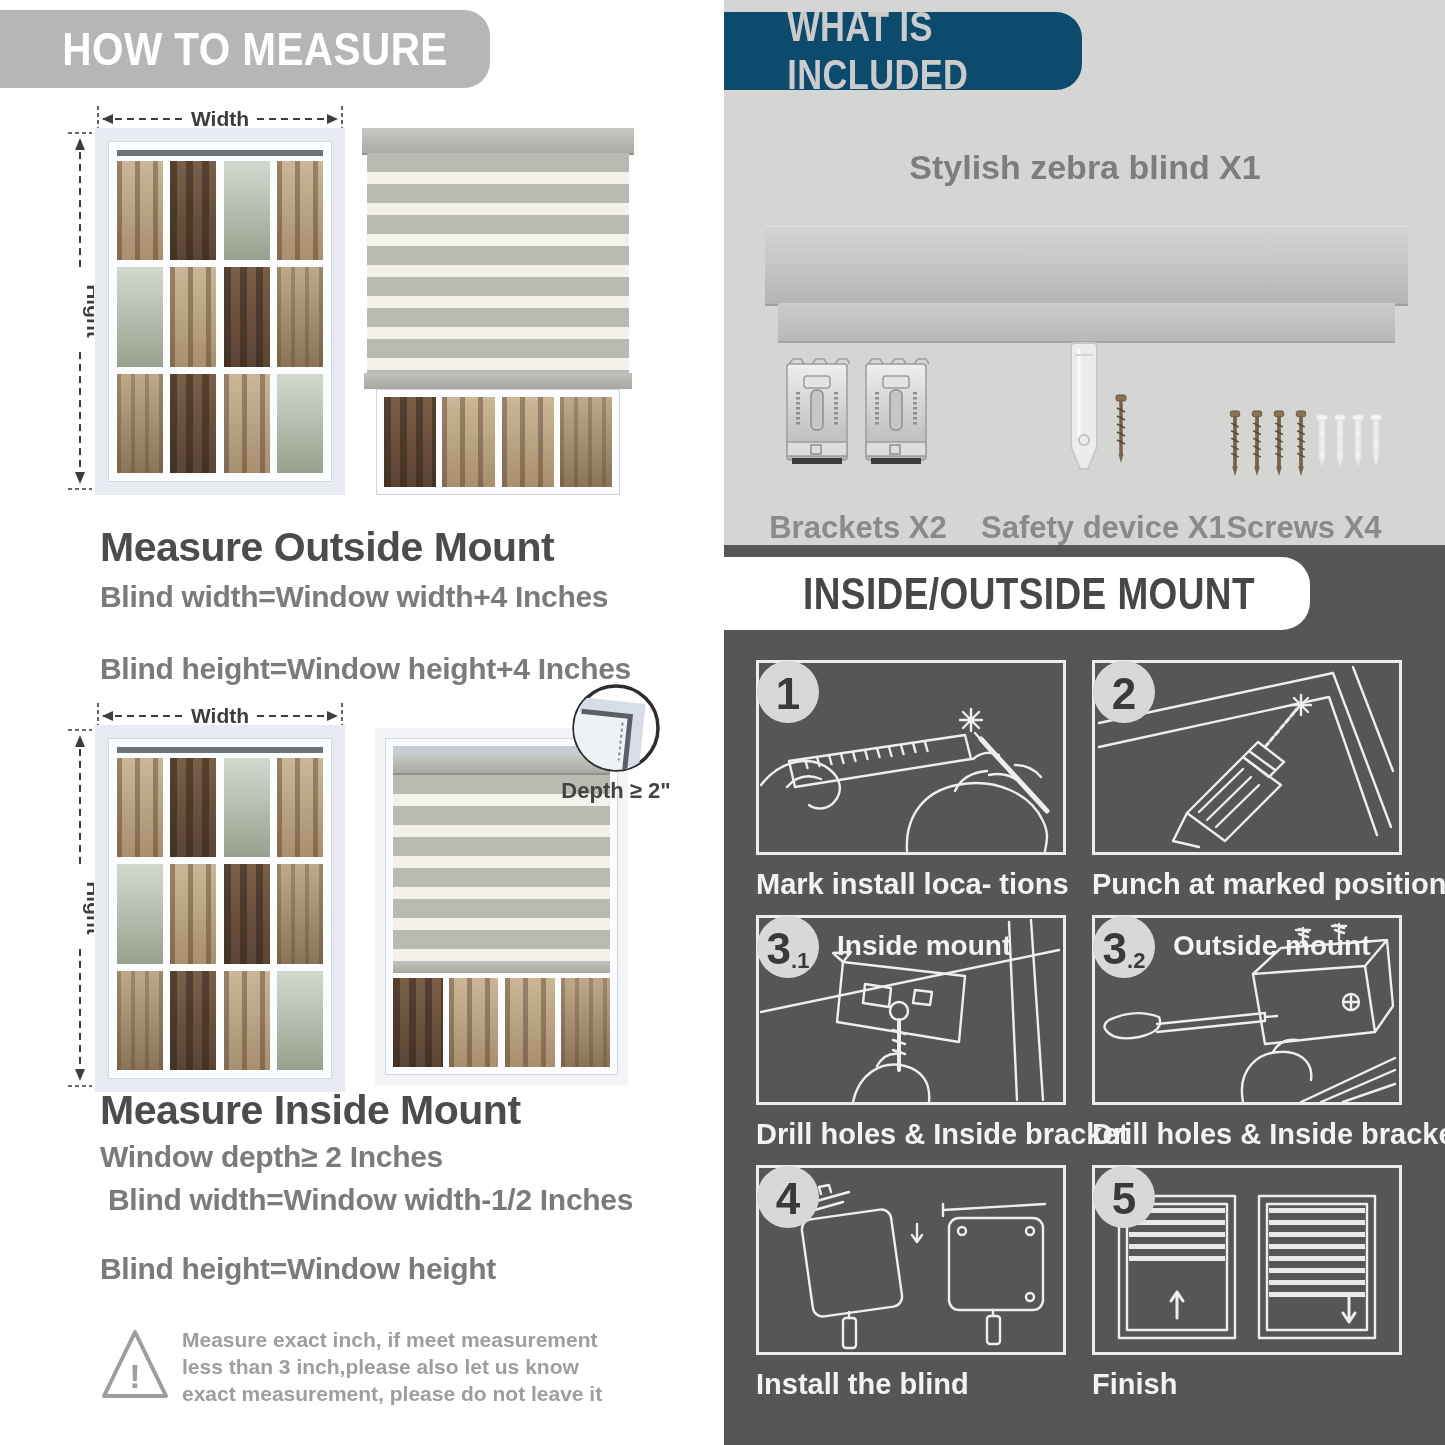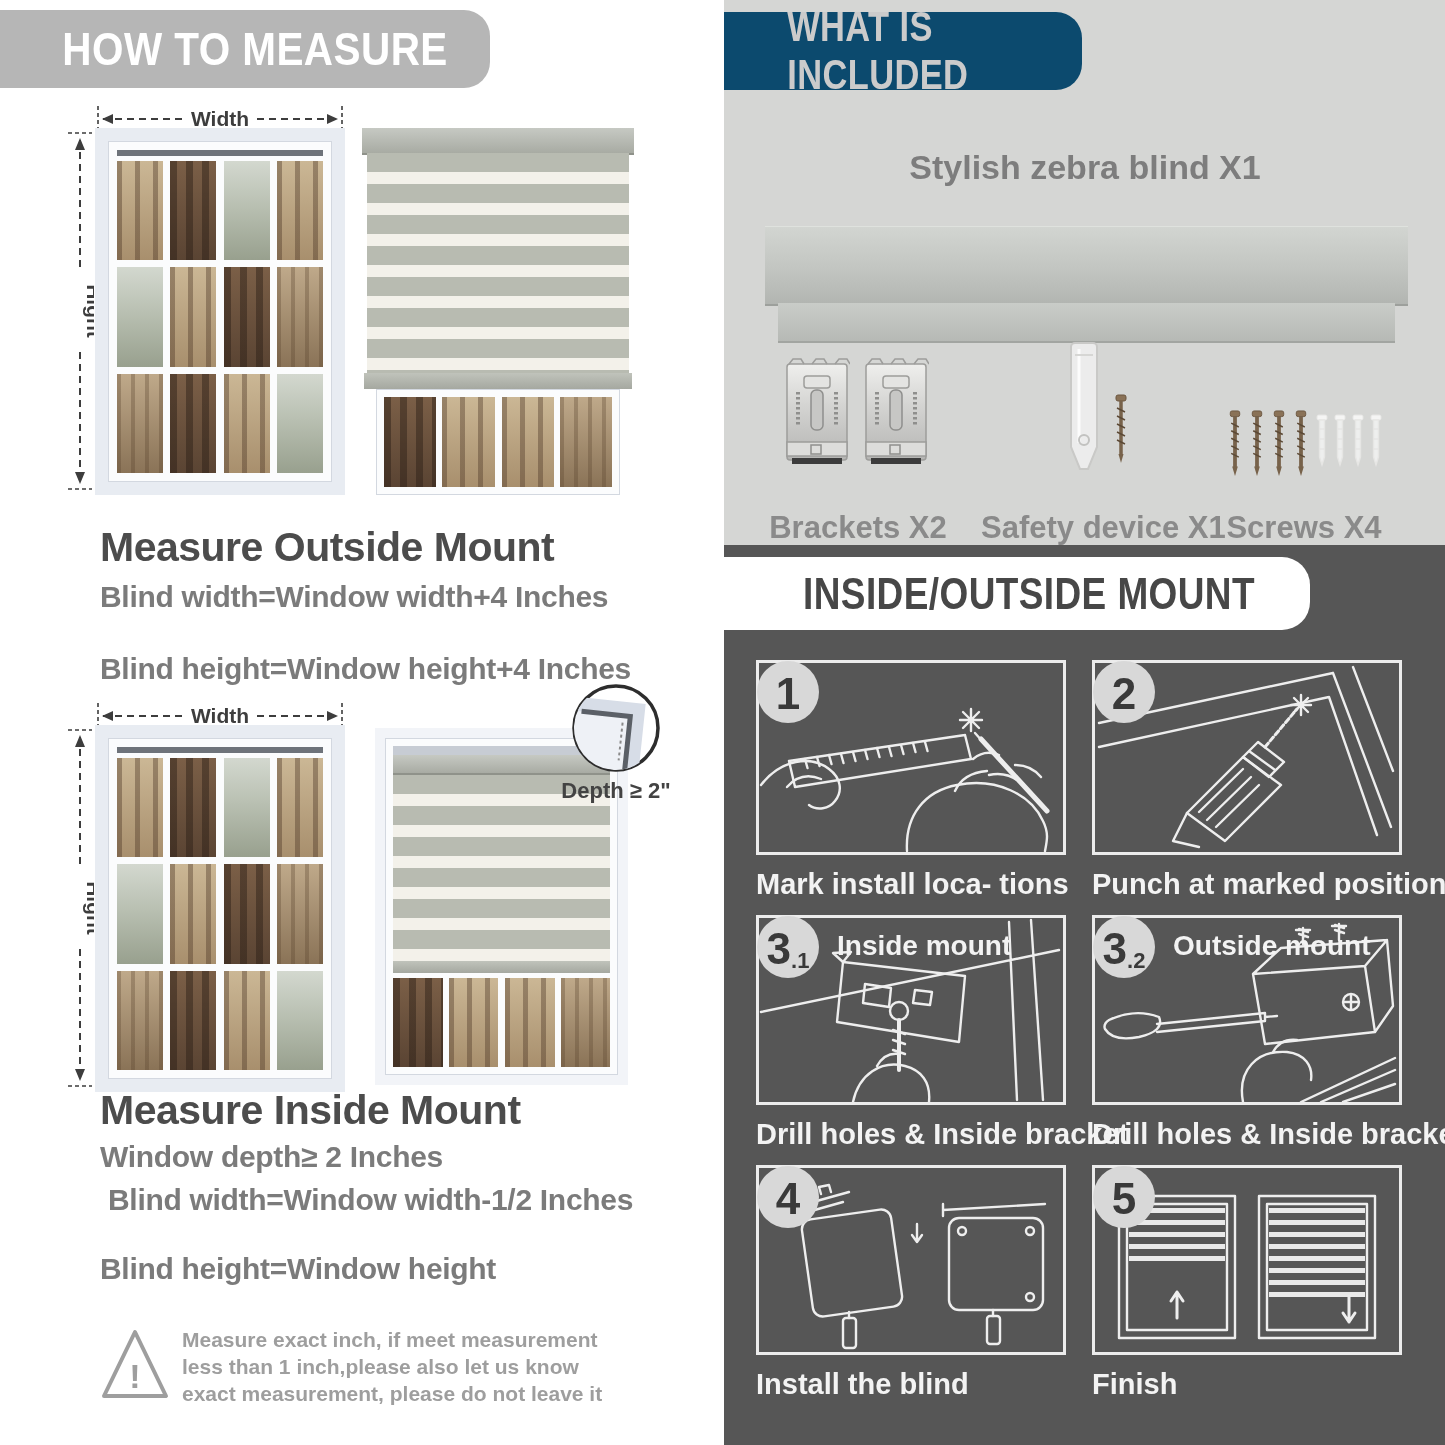--- a/index.html
+++ b/index.html
@@ -221,21 +221,21 @@
 
 <div class="abs h2" style="left:100px;top:1087px;">Measure Inside Mount</div>
 <div class="abs bl" style="left:100px;top:1140px;">Window depth≥ 2 Inches</div>
 <div class="abs bl" style="left:100px;top:1183px;margin-left:8px;">Blind width=Window width-1/2 Inches</div>
 <div class="abs bl" style="left:100px;top:1252px;">Blind height=Window height</div>
 
 <svg class="abs" style="left:100px;top:1326px" width="70" height="76" viewBox="0 0 70 76">
   <path d="M35 6 L66 70 L4 70 Z" fill="none" stroke="#9e9e9e" stroke-width="4" stroke-linejoin="round"></path>
   <text x="35" y="62" text-anchor="middle" font-size="34" font-weight="700" fill="#9e9e9e">!</text>
 </svg>
-<div class="abs warn-text" style="left:182px;top:1326px;width:450px;">Measure exact inch, if meet measurement less than 1 inch,please also let us know exact measurement, please do not leave it</div>
+<div class="abs warn-text" style="left:182px;top:1326px;width:450px;">Measure exact inch, if meet measurement less than 3 inch,please also let us know exact measurement, please do not leave it</div>
 
 <div class="abs hdr-rt">
   <span>WHAT IS INCLUDED</span>
 </div>
 
 <div class="abs prod-label" style="left:790px;top:148px;width:590px;">Stylish zebra blind X1</div>
 
 <div class="abs bar-top" style="left:765px;top:226px;width:643px;height:77px;"></div>
 <div class="abs bar-bot" style="left:778px;top:303px;width:617px;height:38px;"></div>
 

